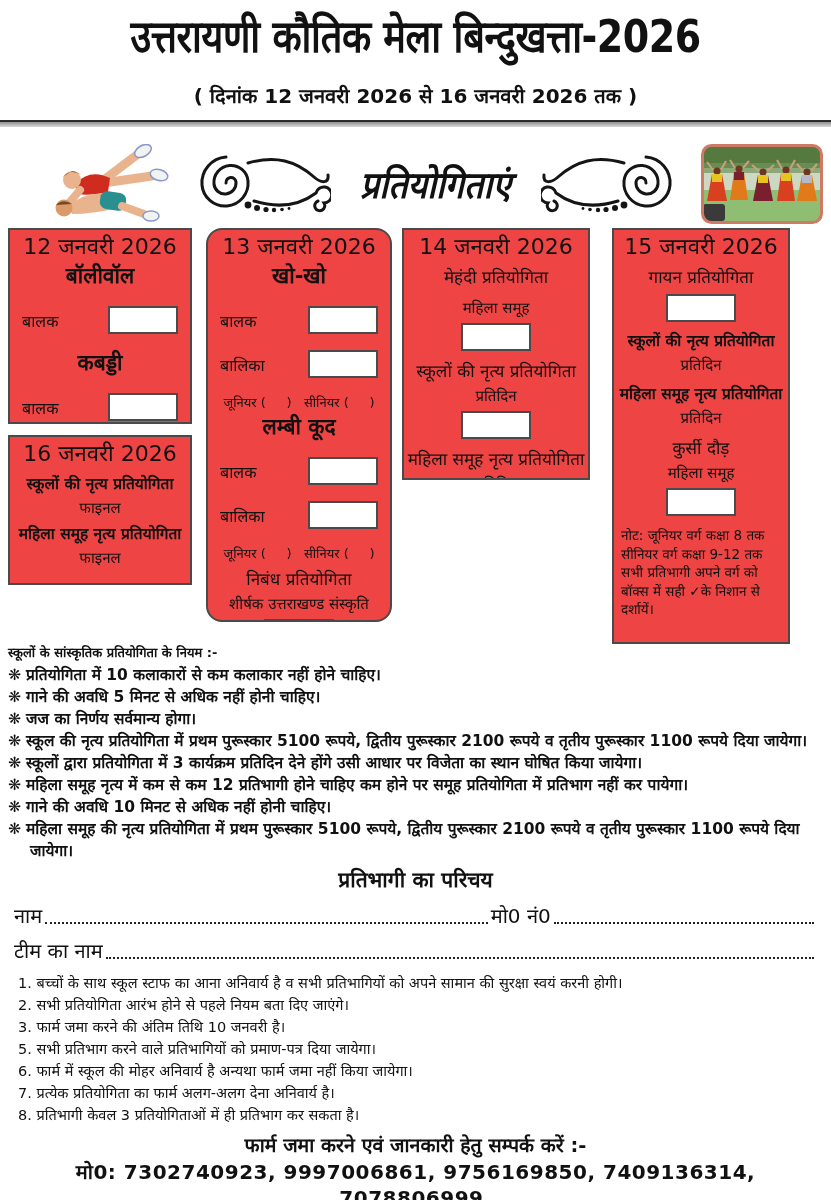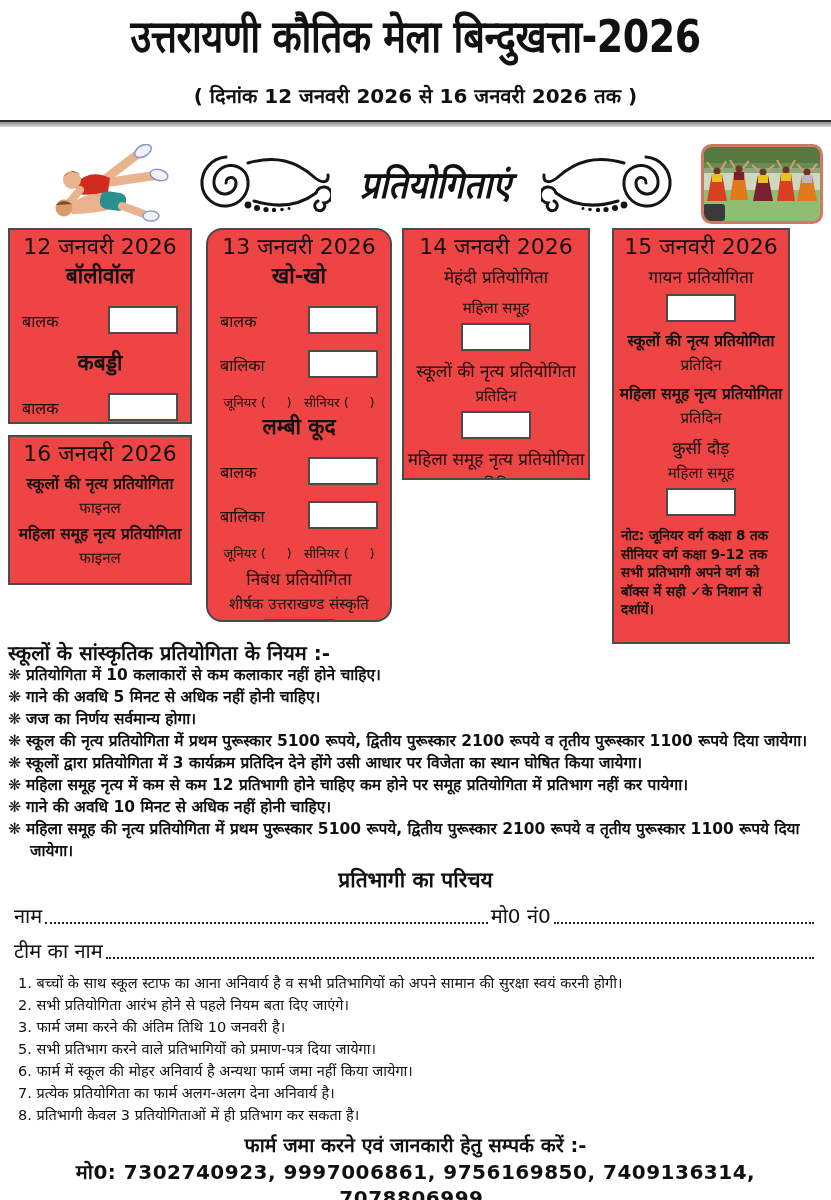--- a/index.html
+++ b/index.html
@@ -36,25 +36,25 @@
   .date-head{font-size:22px;text-align:center;line-height:28px;}
   .ev-lg{font-size:21px;font-weight:bold;text-align:center;line-height:27px;margin-top:2px;transform:scaleY(1.05);}
   .ev-md{font-size:17px;font-weight:normal;text-align:center;line-height:23px;margin-top:5px;}
   .ev-sm{font-size:15.5px;font-weight:bold;text-align:center;line-height:21px;margin-top:6px;}
   .crow{display:flex;align-items:flex-end;justify-content:space-between;padding:0 12px;margin:16px 0;}
   .lbl{font-size:16px;line-height:24px;}
   .cbox{width:66px;height:24px;border:2px solid #4a4a4a;background:#fff;flex:none;}
   .cbox-c{display:block;margin:5px auto 3px auto;}
   .js{font-size:13px;text-align:center;margin:3px 0 2px 0;white-space:nowrap;line-height:18px;}
   .sub{font-size:15px;text-align:center;margin-top:3px;line-height:20px;}
-  .note{font-size:13.5px;font-weight:bold;text-align:left;padding:2px 7px 0 7px;line-height:18.5px;margin-top:8px;}
+  .note{font-size:13.5px;font-weight:normal;text-align:left;padding:2px 7px 0 7px;line-height:18.5px;margin-top:8px;}
   .sp{margin-top:9px;}
   
   .rules{padding:0 8px;margin-top:10px;}
-  .rule-h{font-size:20px;font-weight:bold;line-height:22px;}
+  .rule-h{font-size:13px;font-weight:bold;line-height:22px;}
   .rule{font-size:15.5px;font-weight:bold;line-height:22px;padding-left:22px;text-indent:-22px;}
   .bullet{margin-right:5px;font-weight:normal;}
   
   .participant-h{text-align:center;font-size:21px;font-weight:bold;margin-top:4px;line-height:28px;}
   .fill-row{display:flex;align-items:flex-end;padding:0 14px;margin-top:9px;font-size:20px;line-height:26px;}
   .dots{border-bottom:2.6px dotted #222;margin:0 3px 5px 3px;height:1px;}
   .grow17{flex:1.7;} .grow10{flex:1;}
   
   .glist{padding:0 12px 0 18px;margin-top:8px;}
   .gitem{font-size:14.5px;line-height:22px;}

